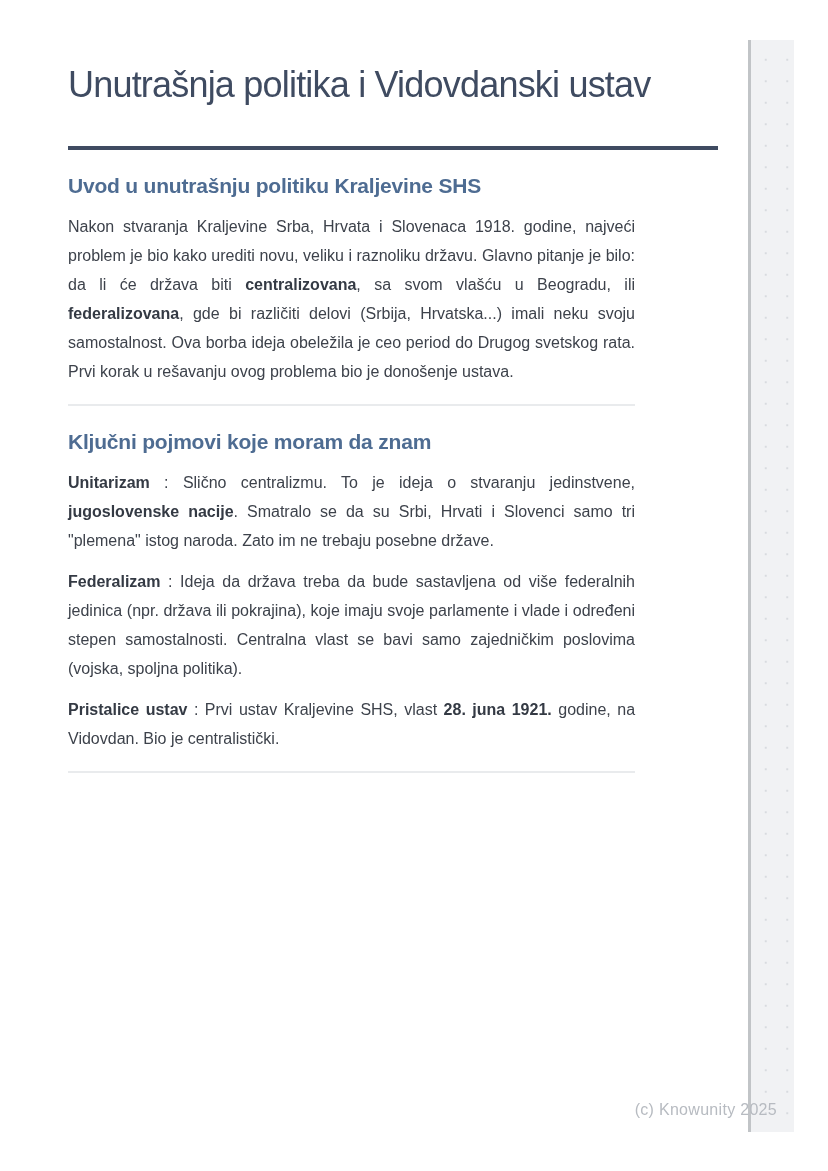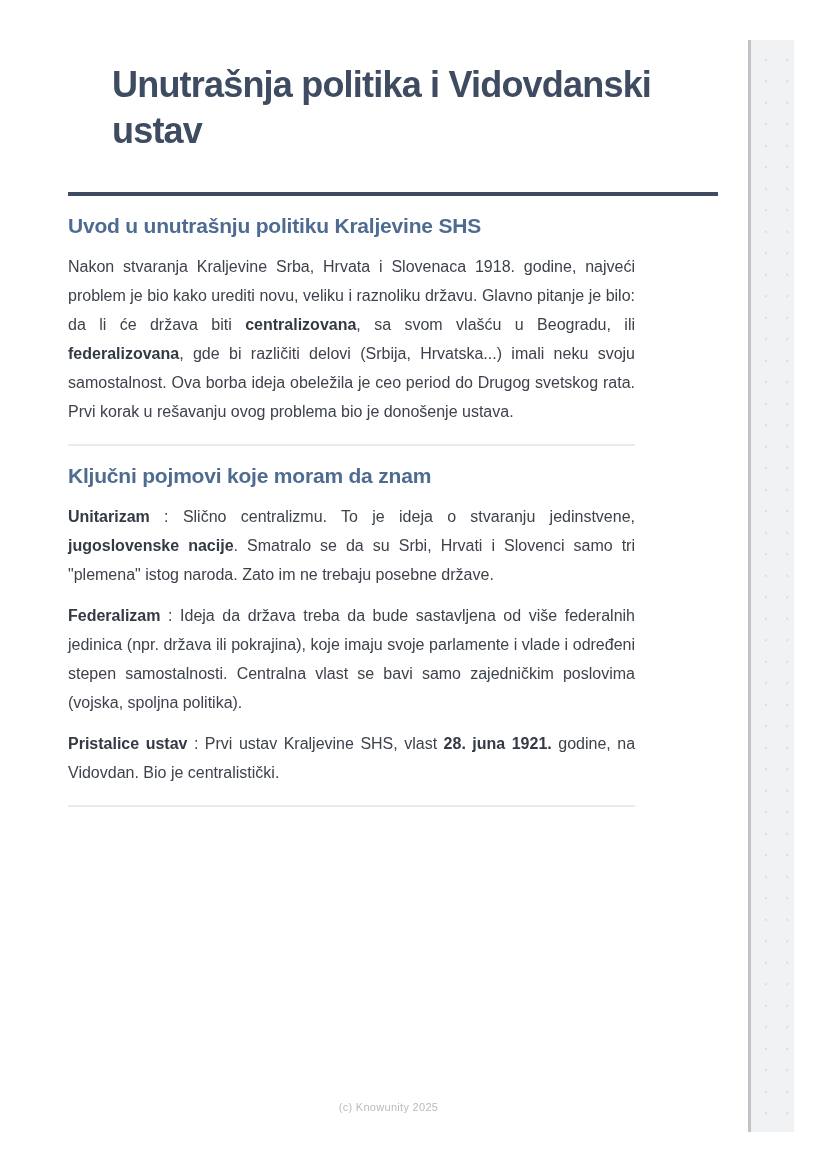--- a/index.html
+++ b/index.html
@@ -21,40 +21,40 @@
     background-image:radial-gradient(circle,var(--dots) 1.1px,rgba(0,0,0,0) 1.4px);
     background-size:21.5px 21.5px;
     background-position:4px 9px;
   }
   .page-area{position:absolute;left:43px;top:40px;width:705px;height:1092px;background:#ffffff;}
   .edge-line{position:absolute;left:748px;top:40px;width:3px;height:1092px;background:var(--edge-line);}
   .gutter{position:absolute;left:751px;top:40px;width:43px;height:1092px;background-color:var(--gutter-bg);}
 
   .content{position:absolute;left:68px;top:62px;width:650px;}
   h1.page-title{
-    font-size:36px;line-height:46px;font-weight:700;letter-spacing:-0.8px;
-    color:var(--accent-dark);width:620px;margin-left:44px;
+    font-size:36px;line-height:46px;font-weight:400;letter-spacing:-0.8px;
+    color:var(--accent-dark);width:620px;
   }
   .title-rule{margin-top:38px;width:650px;height:4px;background:var(--accent-dark);}
 
   .blocks{width:567px;}
   h2.section-heading{
-    margin-top:16px;font-size:21px;line-height:28px;font-weight:700;
+    margin-top:22px;font-size:21px;line-height:28px;font-weight:700;
     letter-spacing:-0.2px;color:var(--heading-blue);width:650px;
   }
   p.para{
     margin-top:12px;font-size:16px;line-height:29px;color:var(--body-text);
     text-align:justify;text-justify:inter-word;
   }
   p.para strong{font-weight:700;color:#343a44;}
   hr.divider{margin-top:18px;border:none;border-top:2px solid var(--divider);width:567px;}
 
   .copyright{
-    position:absolute;top:1101px;left:0;width:777px;text-align:center;
-    font-size:11px;letter-spacing:0.3px;color:var(--footer-text);z-index:5;
+    position:absolute;top:1101px;left:0;width:777px;text-align:right;
+    font-size:16px;letter-spacing:0.3px;color:var(--footer-text);z-index:5;
   }
 </style>
 </head>
 <body>
 
 <div class="canvas">
   <div class="page-area dotted"></div>
   <div class="edge-line"></div>
   <div class="gutter dotted"></div>
 

